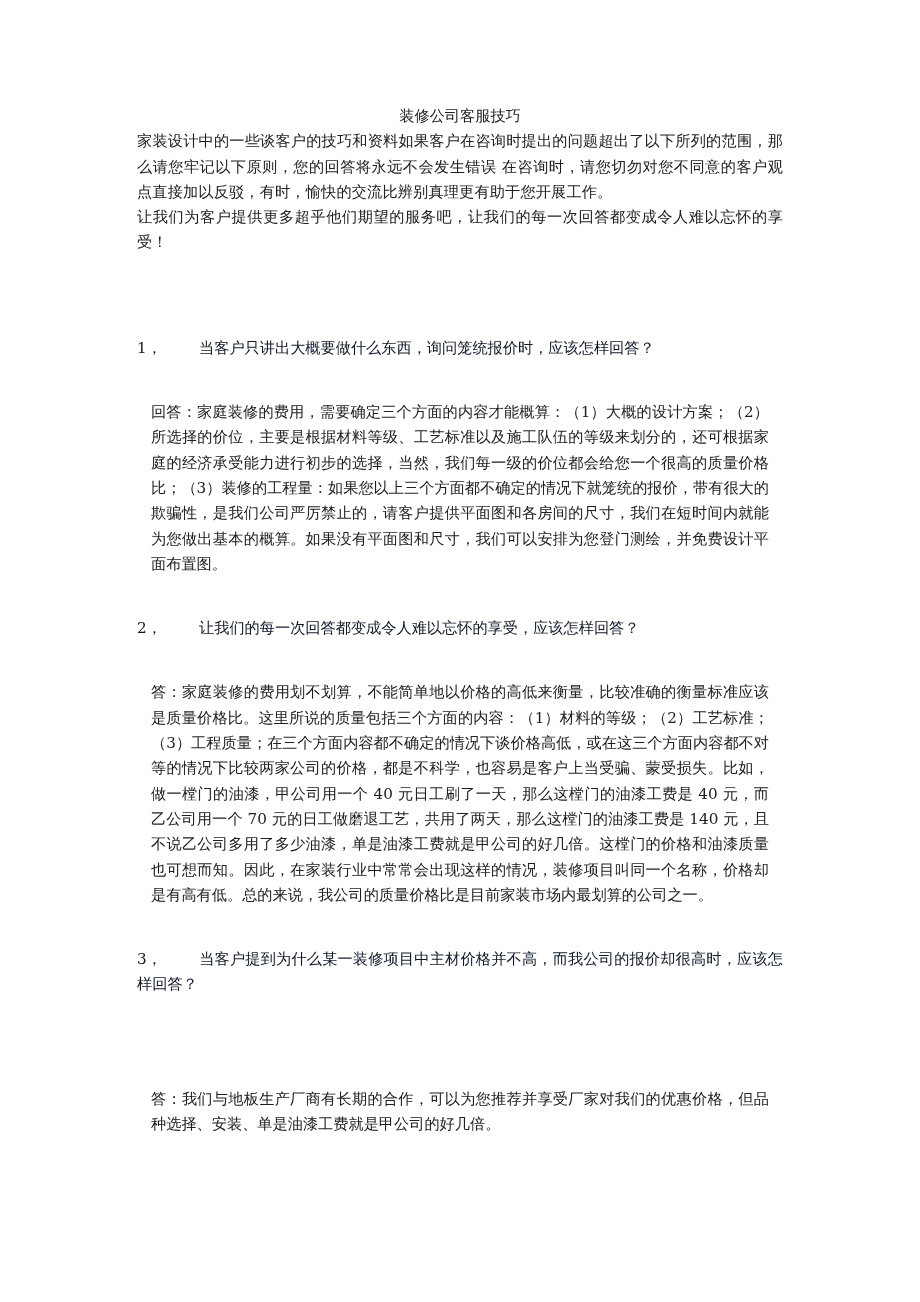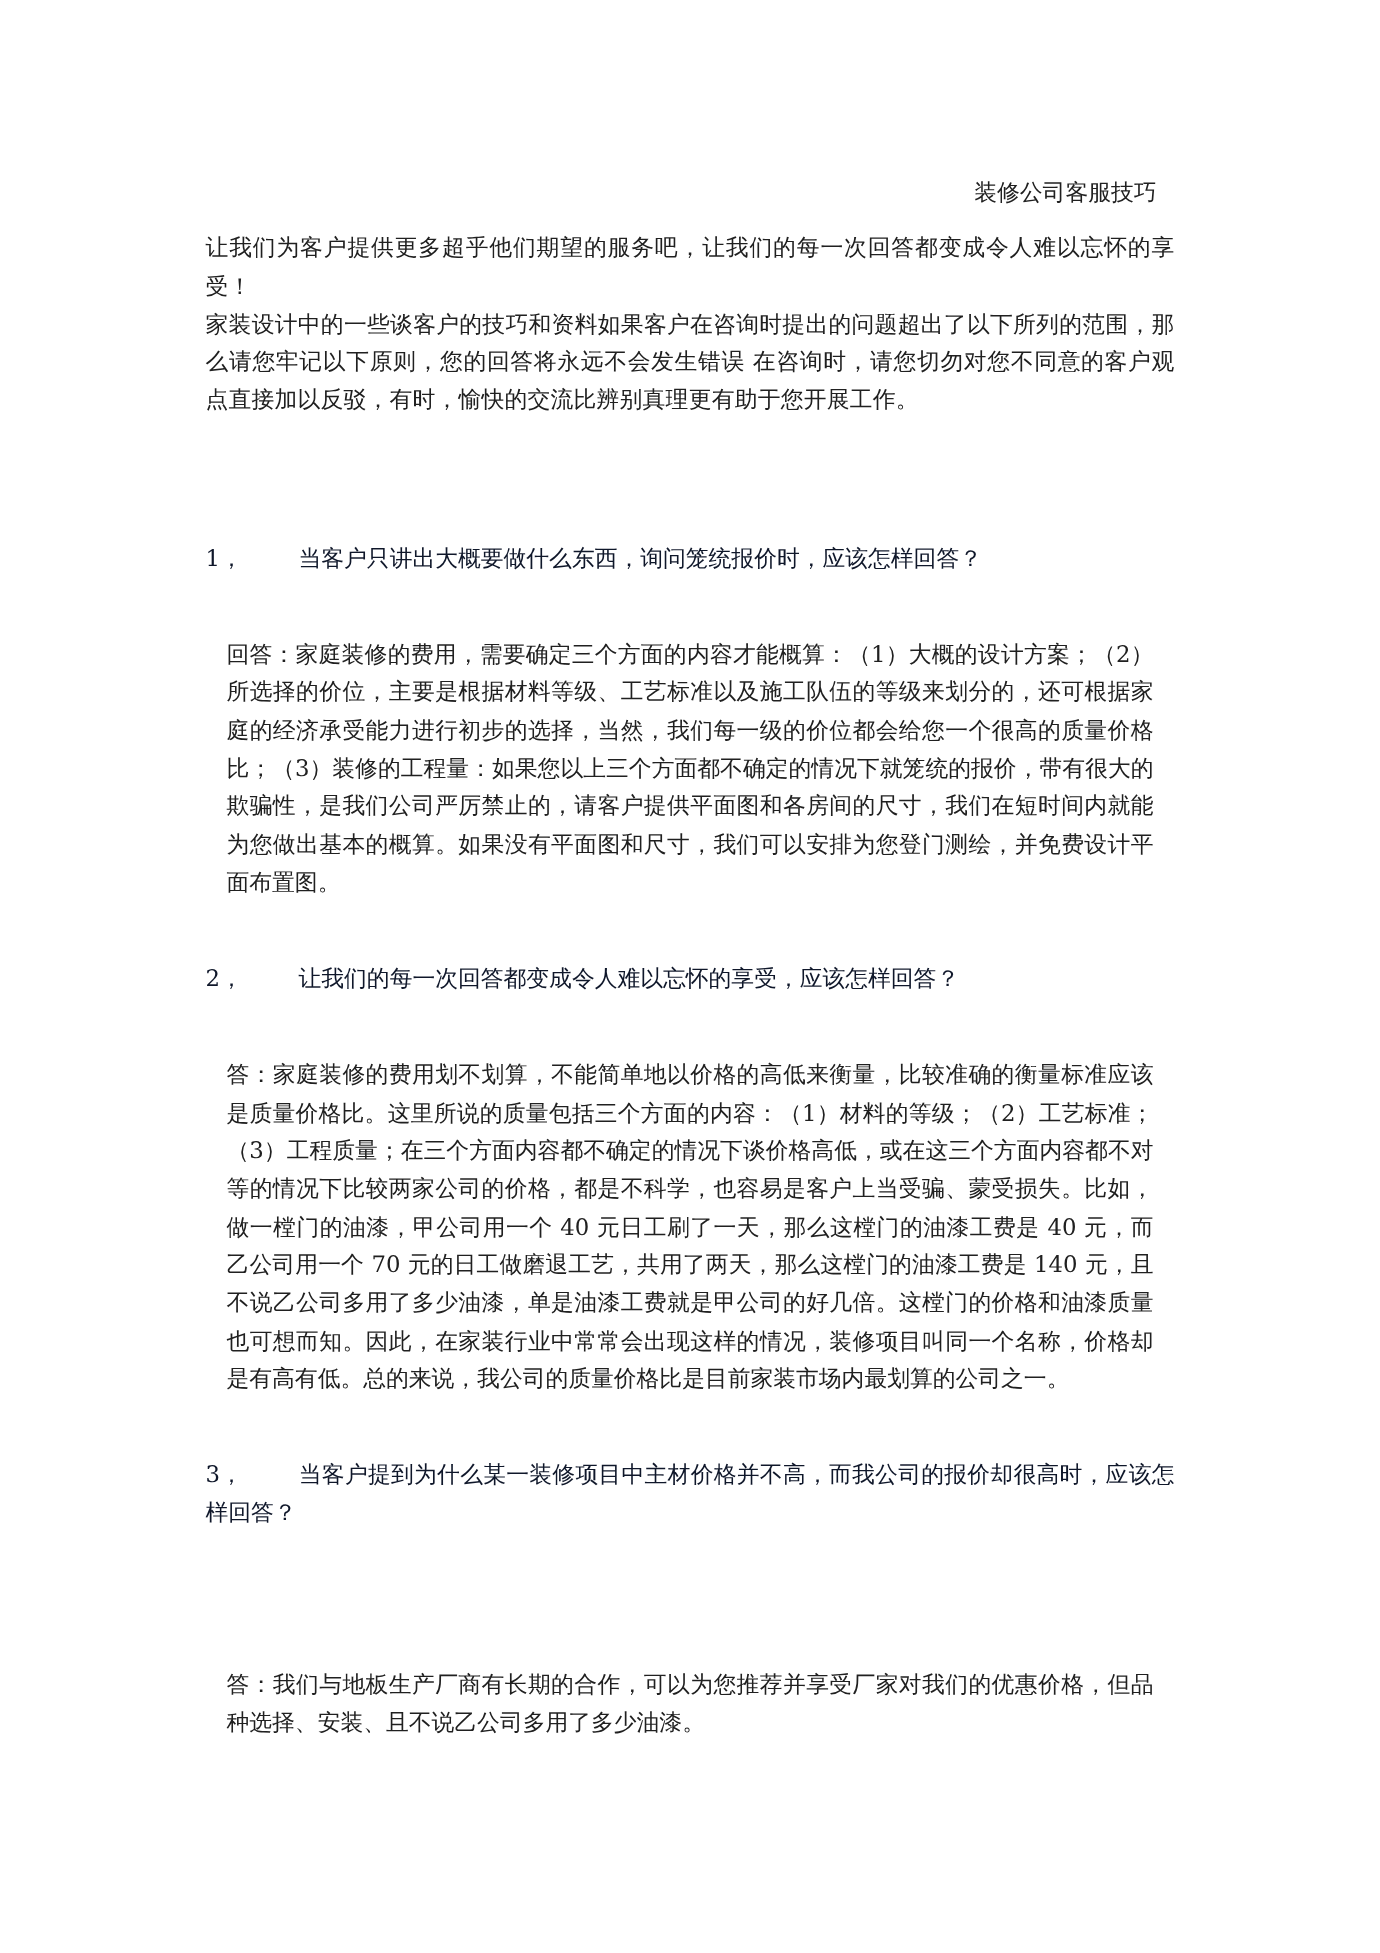--- a/index.html
+++ b/index.html
@@ -38,22 +38,22 @@
     letter-spacing: 0.15px;
     margin: 0;
     color: #202020;
     word-break: break-all;
   }
 
   
   .doc-title {
     font-size: 15.2px;
     line-height: 25.3px;
-    text-align: right;
-    margin: 12px;
+    text-align: center;
+    margin: 0;
     color: #202020;
   }
 
   
   .intro {
     margin: 0;
   }
 
   
   .gap-double { height: 80px; }
@@ -89,23 +89,23 @@
   .scanish { -webkit-font-smoothing: antialiased; }
 </style>
 </head>
 <body>
 
 <div class="page scanish">
   <div class="content">
 
     <p class="doc-title">装修公司客服技巧</p>
 
+    <p class="para intro">家装设计中的一些谈客户的技巧和资料如果客户在咨询时提出的问题超出了以下所列的范围，那么请您牢记以下原则，您的回答将永远不会发生错误 在咨询时，请您切勿对您不同意的客户观点直接加以反驳，有时，愉快的交流比辨别真理更有助于您开展工作。</p>
+
     <p class="para intro">让我们为客户提供更多超乎他们期望的服务吧，让我们的每一次回答都变成令人难以忘怀的享受！</p>
-
-    <p class="para intro">家装设计中的一些谈客户的技巧和资料如果客户在咨询时提出的问题超出了以下所列的范围，那么请您牢记以下原则，您的回答将永远不会发生错误 在咨询时，请您切勿对您不同意的客户观点直接加以反驳，有时，愉快的交流比辨别真理更有助于您开展工作。</p>
 
     <div class="gap-double"></div>
 
     <p class="q-line">
       <span class="q-num">1，</span><span>当客户只讲出大概要做什么东西，询问笼统报价时，应该怎样回答？</span>
     </p>
     <div class="gap-qa"></div>
     <p class="answer">回答：家庭装修的费用，需要确定三个方面的内容才能概算：（1）大概的设计方案；（2）所选择的价位，主要是根据材料等级、工艺标准以及施工队伍的等级来划分的，还可根据家庭的经济承受能力进行初步的选择，当然，我们每一级的价位都会给您一个很高的质量价格比；（3）装修的工程量：如果您以上三个方面都不确定的情况下就笼统的报价，带有很大的欺骗性，是我们公司严厉禁止的，请客户提供平面图和各房间的尺寸，我们在短时间内就能为您做出基本的概算。如果没有平面图和尺寸，我们可以安排为您登门测绘，并免费设计平面布置图。</p>
 
     <div class="gap-single"></div>
@@ -119,16 +119,16 @@
     <div class="gap-single"></div>
 
     <p class="q-line">
       <span class="q-num">3，</span><span>当客户提到为什么某一装修项目中主材价格并不高，而我公司的报价却很高时，应该怎样回答？</span>
     </p>
     <div class="gap-qa"></div>
 
     <div class="gap-single"></div>
 
     <div class="gap-qa"></div>
-    <p class="answer">答：我们与地板生产厂商有长期的合作，可以为您推荐并享受厂家对我们的优惠价格，但品种选择、安装、且不说乙公司多用了多少油漆。</p>
+    <p class="answer">答：我们与地板生产厂商有长期的合作，可以为您推荐并享受厂家对我们的优惠价格，但品种选择、安装、单是油漆工费就是甲公司的好几倍。</p>
 
   </div>
 </div>
 
 </body></html>

